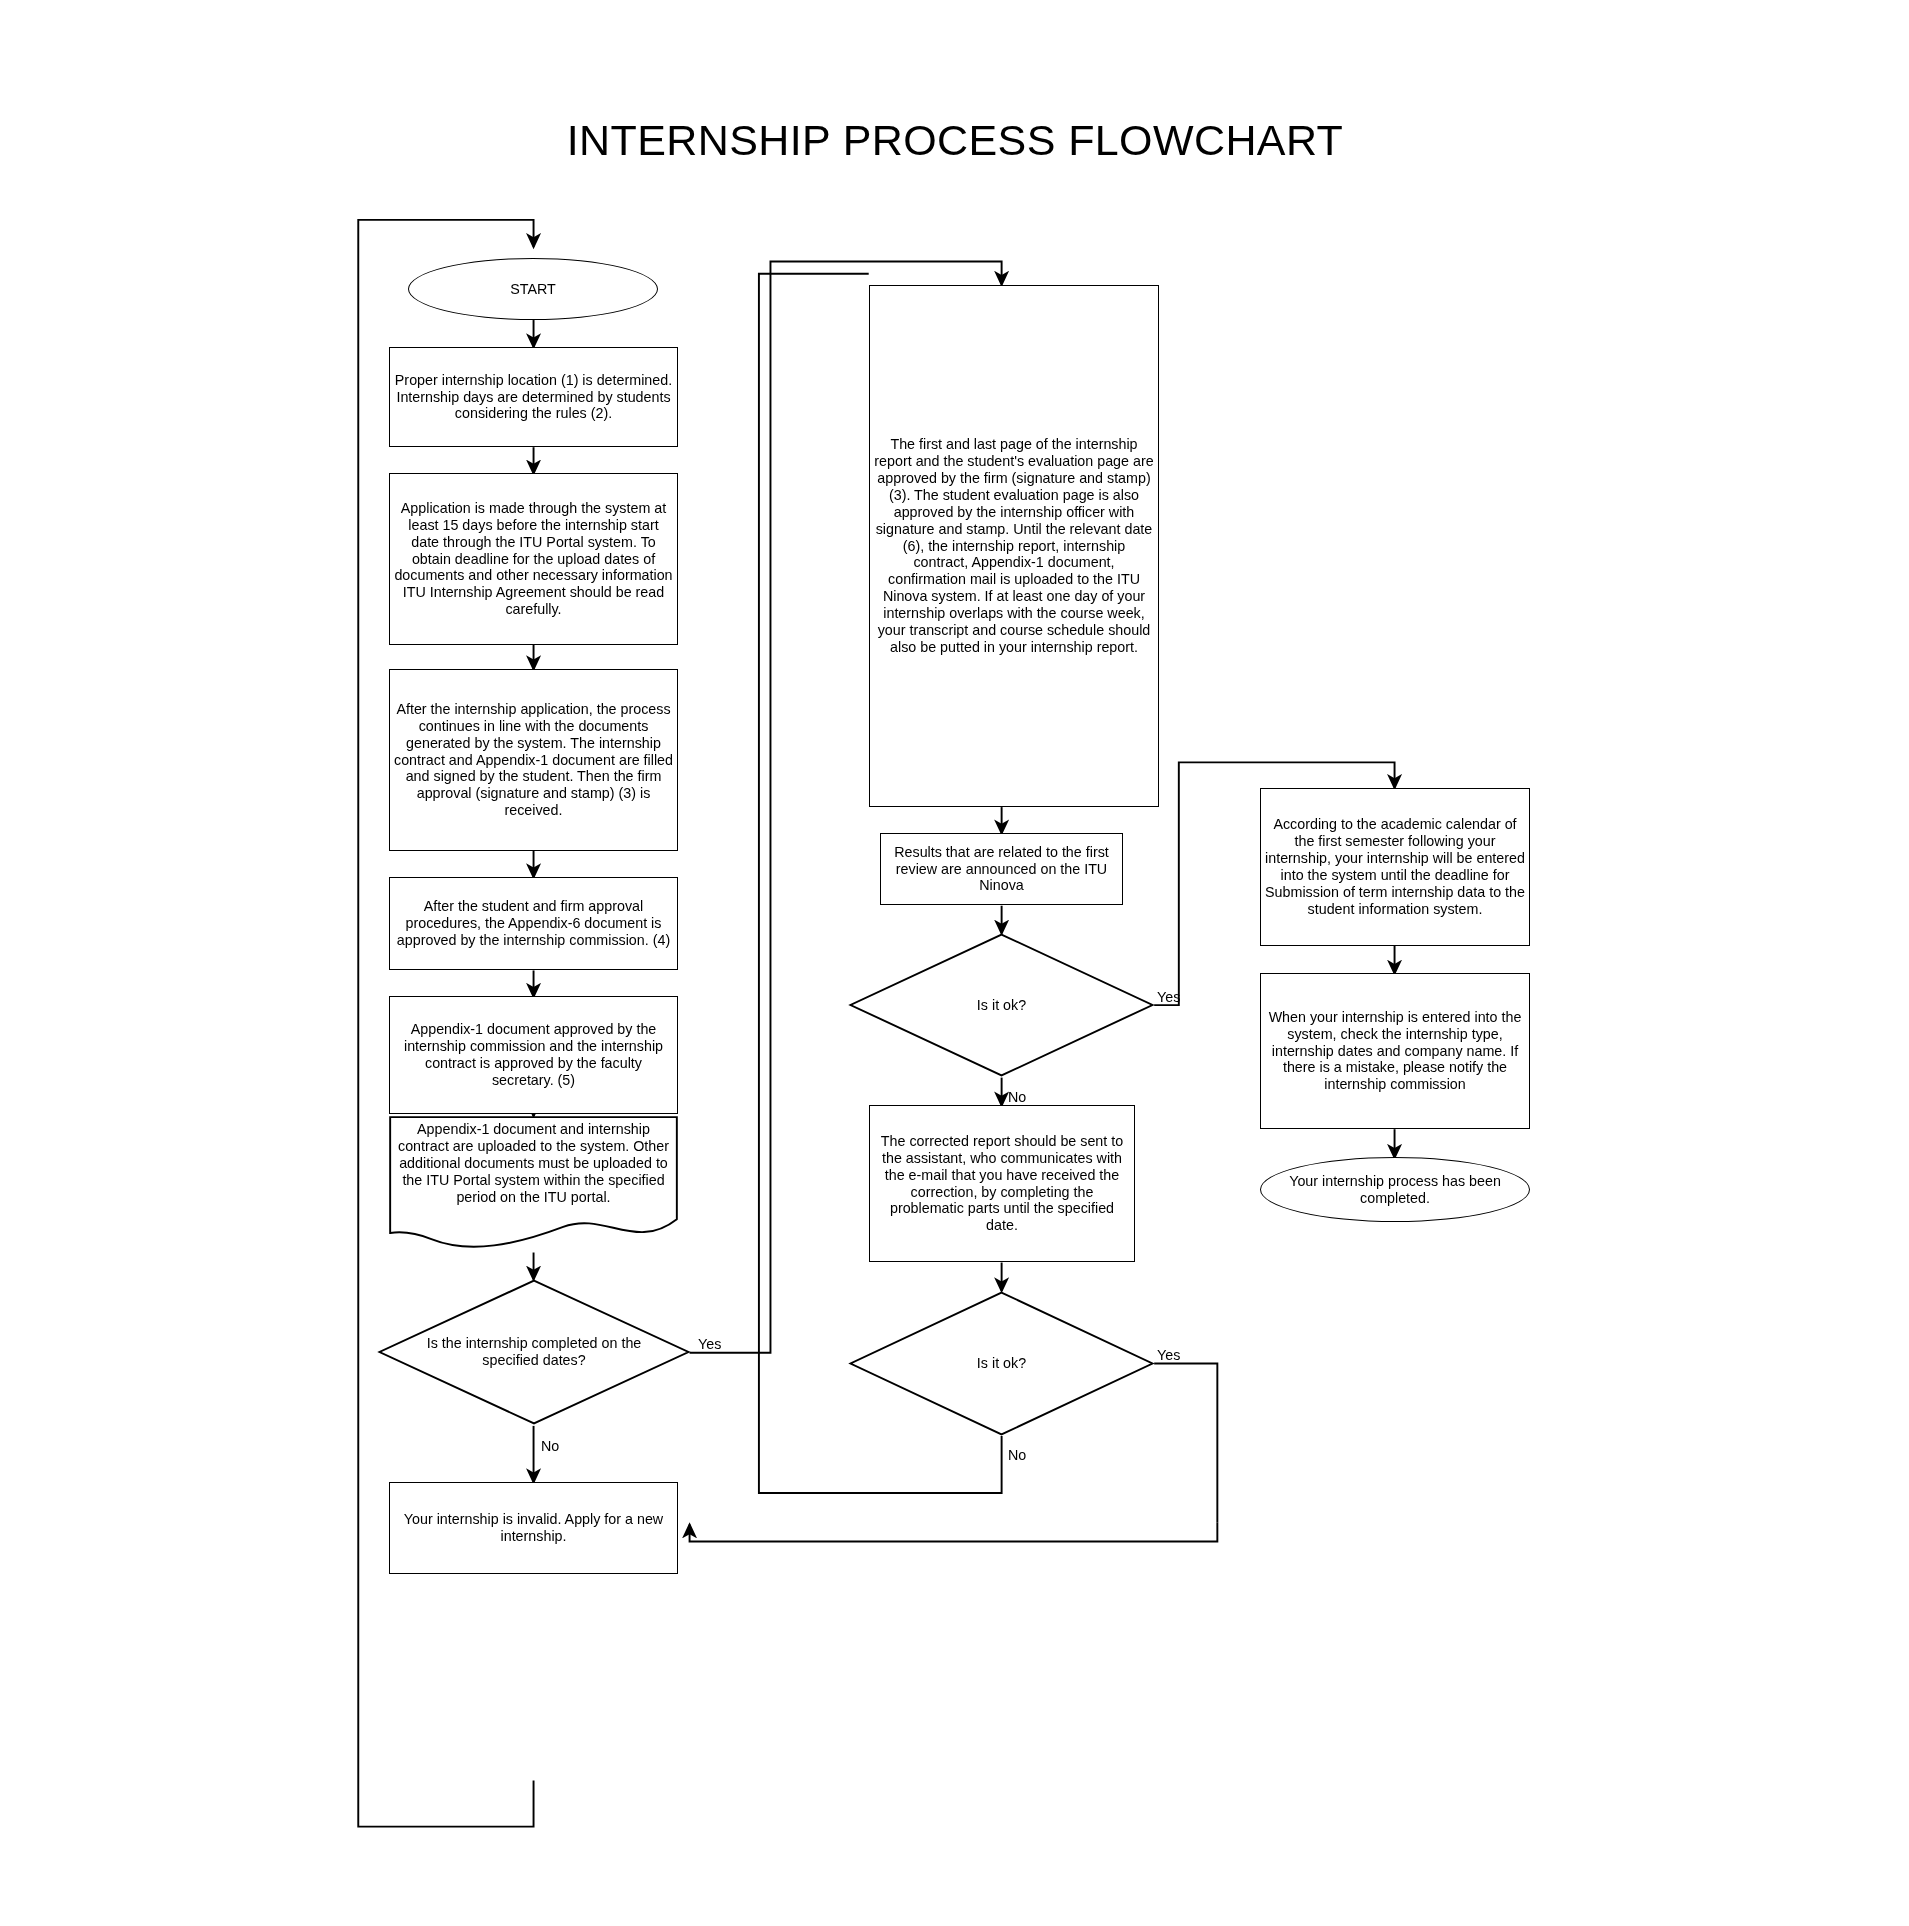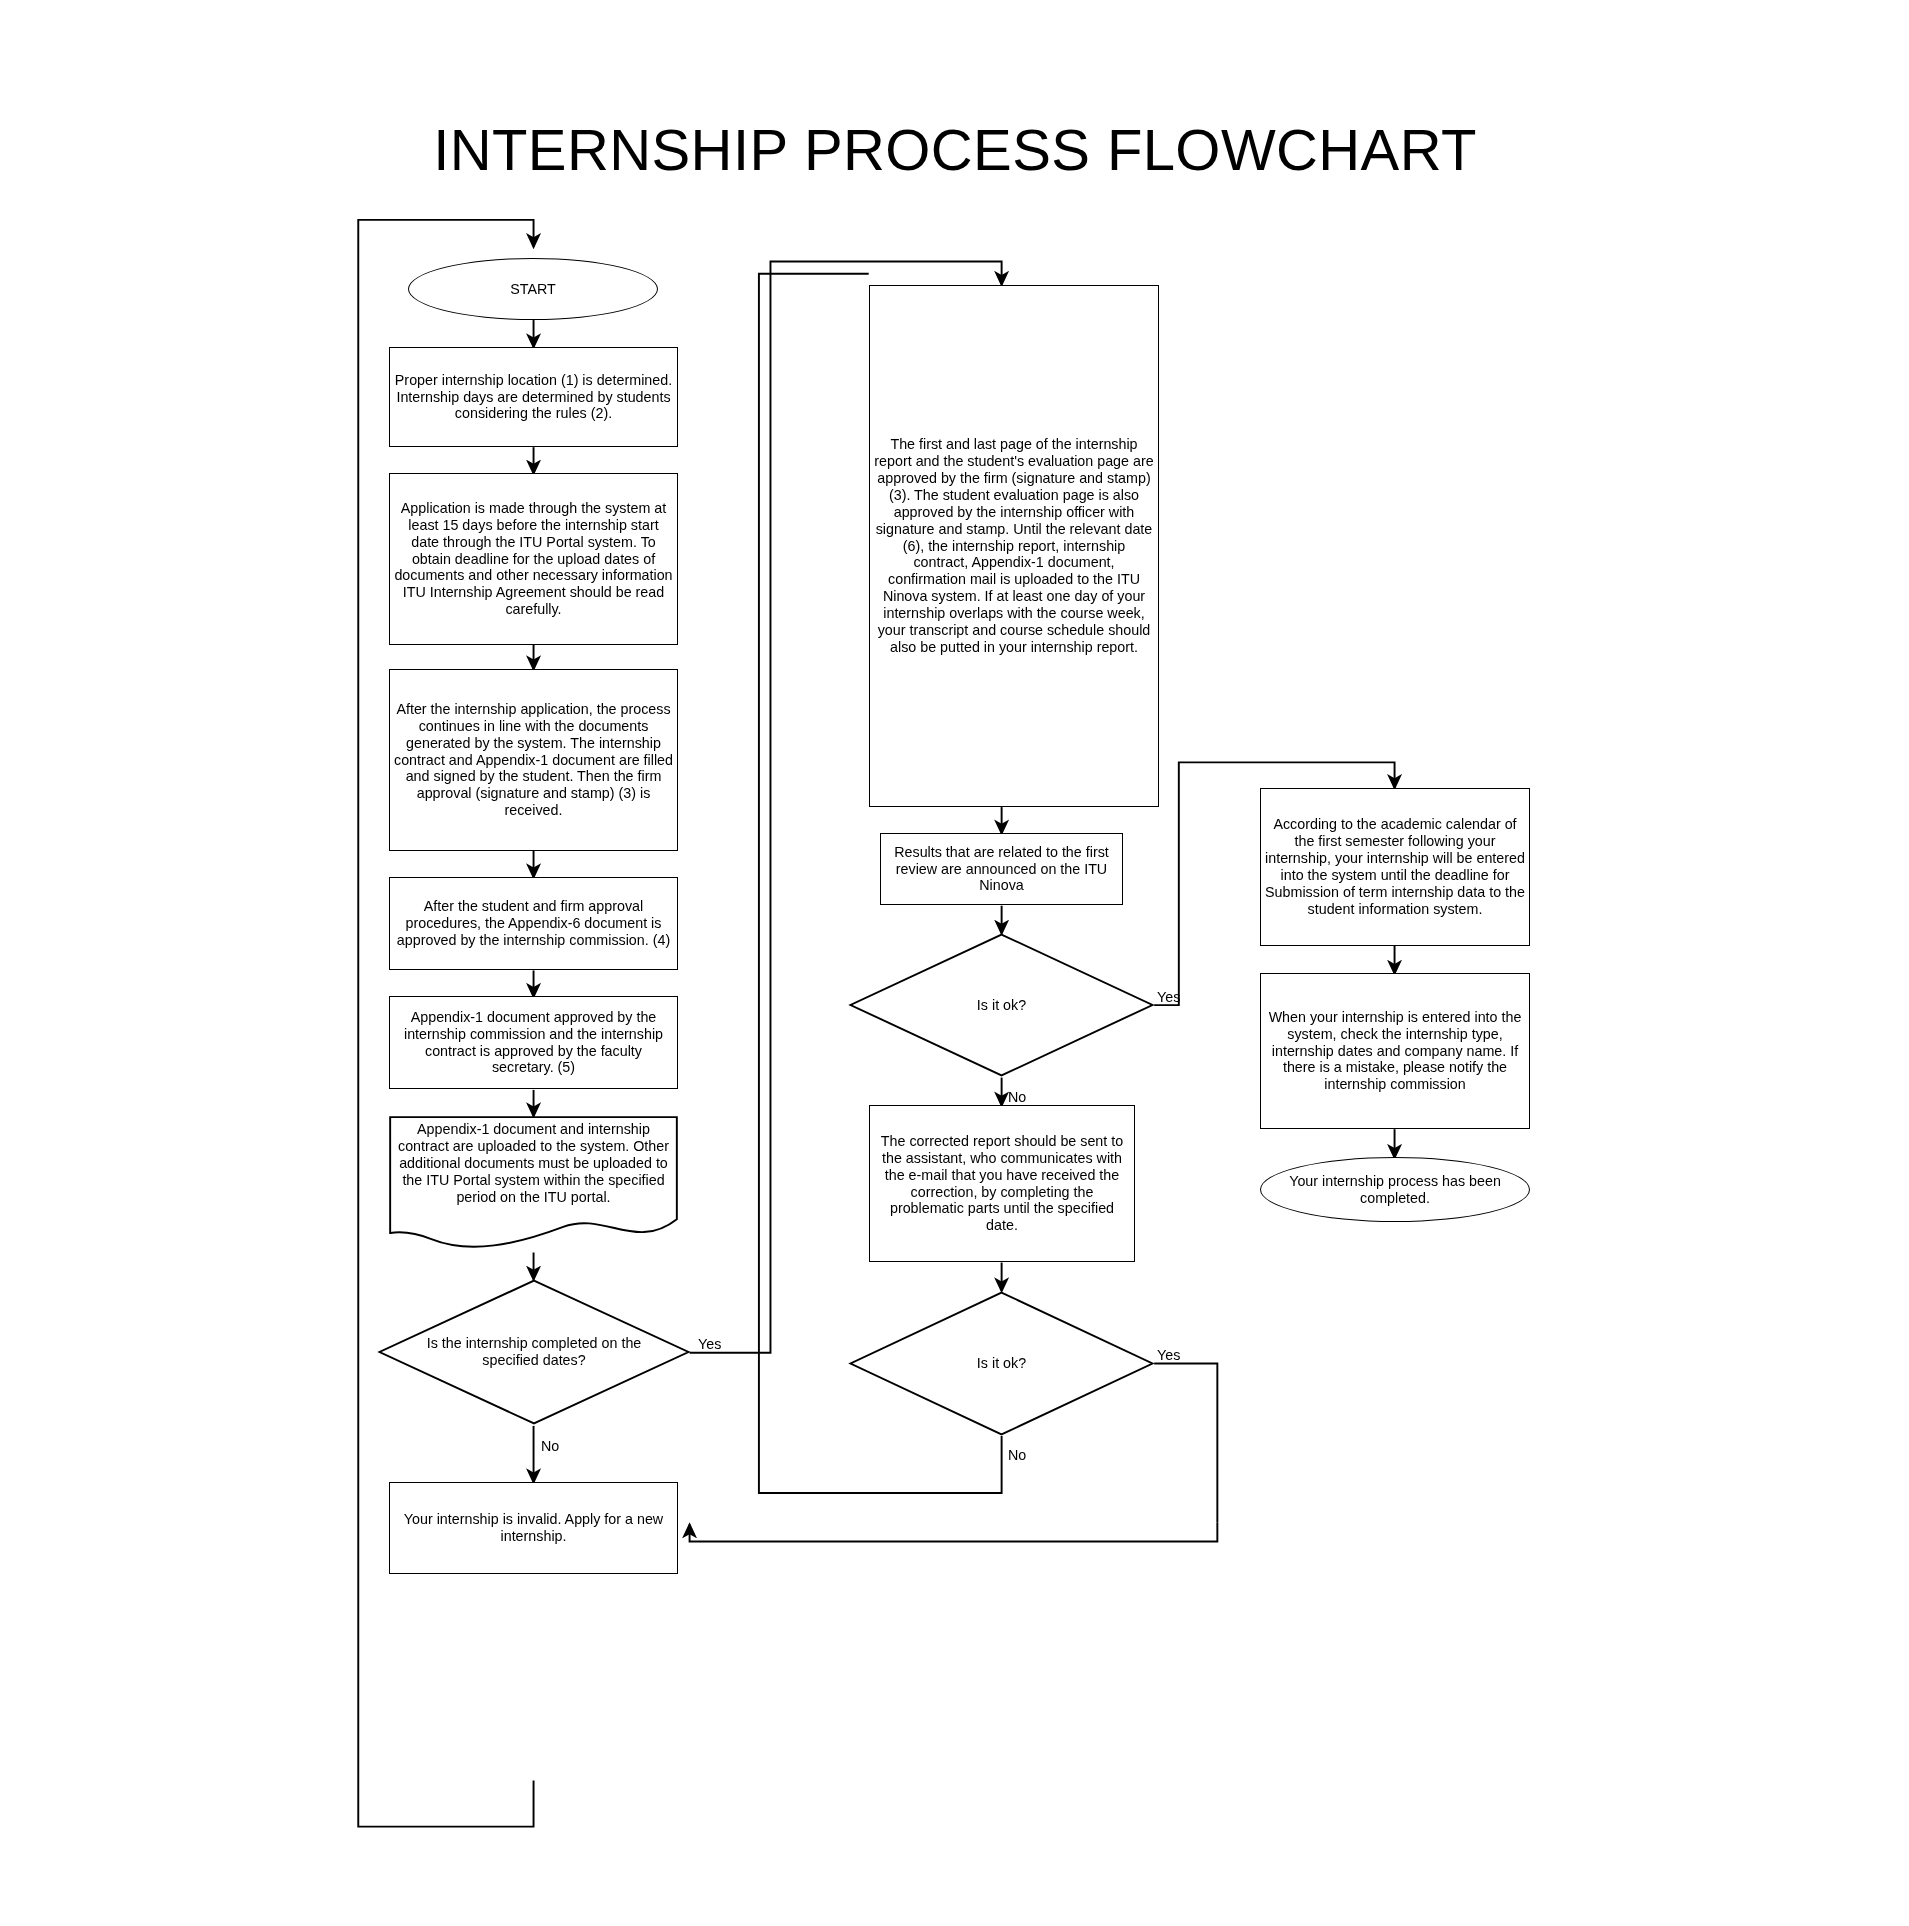--- a/index.html
+++ b/index.html
@@ -11,21 +11,21 @@
     position:relative;
     overflow:hidden;
   }
   #page{position:absolute;inset:0;}
 
   
   .doc-title{
     position:absolute;
     left:0;right:0;top:116px;
     text-align:center;
-    font-size:58px;
+    font-size:43px;
     font-weight:400;
     letter-spacing:0.4px;
     font-family:"Liberation Sans", sans-serif;
   }
 
   
   #flow{
     position:absolute;
     left:0;top:216px;
     width:1910px;height:1811px;
@@ -140,21 +140,21 @@
     </div>
 
     <div class="node proc" style="left:389px;top:453px;width:289px;height:182px;justify-content:flex-end;">
       <span class="txt">After the internship application, the process continues in line with the documents generated by the system. The internship contract and Appendix-1 document are filled and signed by the student. Then the firm approval (signature and stamp) (3) is received.</span>
     </div>
 
     <div class="node proc" style="left:389px;top:661px;width:289px;height:93px;">
       <span class="txt">After the student and firm approval procedures, the Appendix-6 document is approved by the internship commission. (4)</span>
     </div>
 
-    <div class="node proc" style="left:389px;top:780px;width:289px;height:93px;">
+    <div class="node proc" style="left:389px;top:780px;width:289px;height:118px;">
       <span class="txt">Appendix-1 document approved by the internship commission and the internship contract is approved by the faculty secretary. (5)</span>
     </div>
 
     <div class="docshape" style="left:389px;top:900px;width:289px;height:137px;">
       <svg width="289" height="137" viewBox="0 0 750 356" preserveAspectRatio="none">
         <path d="M3,3 L747,3 L747,268 C640,352 560,248 452,288 C330,334 210,360 110,320 C70,304 30,300 3,304 Z" fill="#fff" stroke="#000" stroke-width="5"></path>
       </svg>
       <div class="txt">Appendix-1 document and internship contract are uploaded to the system. Other additional documents must be uploaded to the ITU Portal system within the specified period on the ITU portal.</div>
     </div>
 

